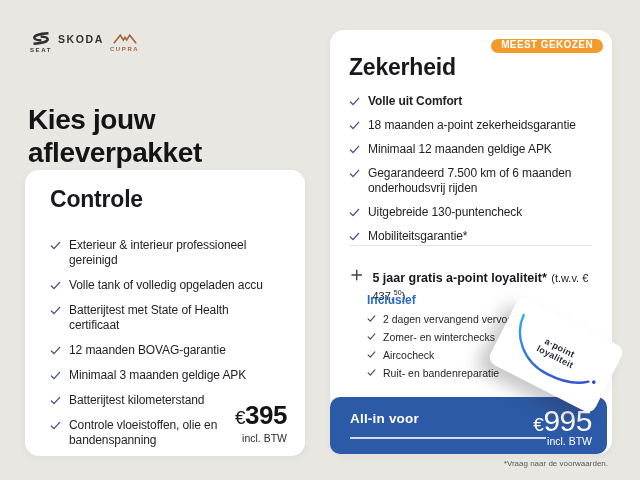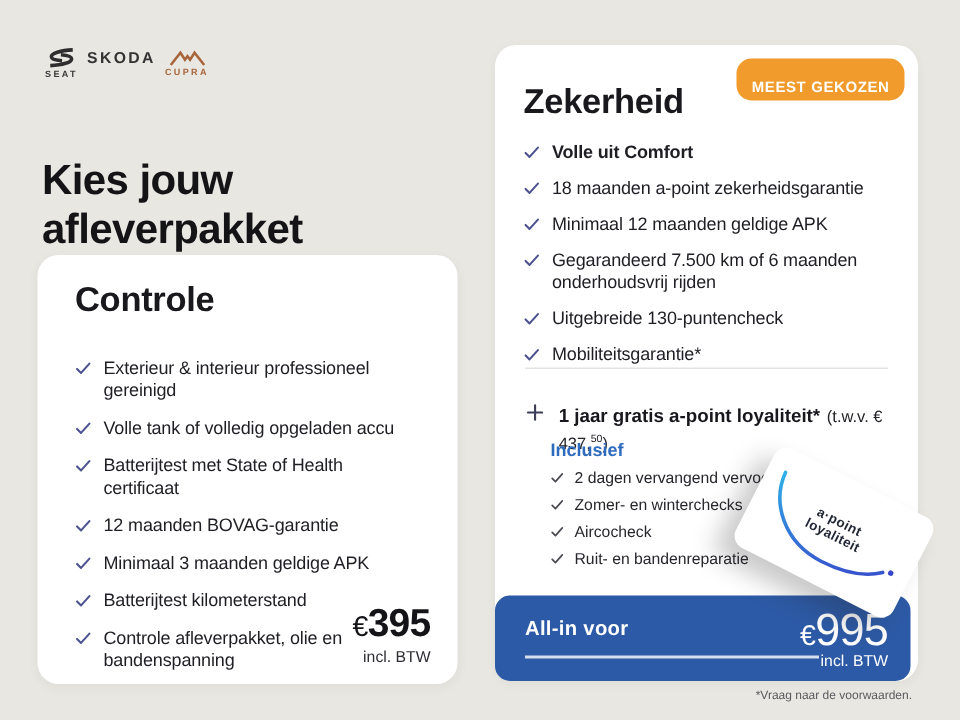--- a/index.html
+++ b/index.html
@@ -25,21 +25,21 @@
   .card { position:absolute; background:#fff; border-radius:14px;
     box-shadow:0 2px 8px rgba(40,40,40,0.05); }
   .card-comfort { left:25px; top:170px; width:280px; height:286px; }
   .card-zekerheid { left:330px; top:30px; width:282px; height:424px; }
   .card h2 { font-size:23px; font-weight:700; color:#18181d; letter-spacing:-0.2px; }
   .card-comfort h2 { position:absolute; left:25px; top:16px; }
   .card-zekerheid h2 { position:absolute; left:19px; top:24px; }
 
   
   .badge { position:absolute; top:9px; right:9px; background:#f09b2b; color:#fff;
-    font-size:10px; font-weight:700; letter-spacing:0.4px; padding:14px 10px 3px;
+    font-size:10px; font-weight:700; letter-spacing:0.4px; padding:0 10px 3px;
     border-radius:10px; }
 
   
   ul.features { list-style:none; position:absolute; }
   .card-comfort ul.features { left:25px; top:54px; width:232px;margin-top:14px; }
   .card-zekerheid ul.features { left:19px; top:64px; width:240px; }
   ul.features li { display:flex; gap:8px; font-size:12px; line-height:15px;
     letter-spacing:-0.1px; color:#1e1e24; margin-bottom:9px; }
   .card-comfort ul.features li { margin-bottom:10px; }
   .card-zekerheid ul.features li:first-child { font-weight:700; }
@@ -153,21 +153,21 @@
       <li>
         <svg class="check" viewBox="0 0 12 12">
             <path d="M1.5 6.5 L4.4 9.4 L10.5 2.6" fill="none" stroke="#4c5190" stroke-width="1.5" stroke-linecap="round" stroke-linejoin="round"></path>
           </svg>
         <span>Batterijtest kilometerstand</span>
         </li>
       <li>
         <svg class="check" viewBox="0 0 12 12">
             <path d="M1.5 6.5 L4.4 9.4 L10.5 2.6" fill="none" stroke="#4c5190" stroke-width="1.5" stroke-linecap="round" stroke-linejoin="round"></path>
           </svg>
-        <span>Controle afleverpakket, olie en bandenspanning</span>
+        <span>Controle vloeistoffen, olie en bandenspanning</span>
         </li>
     </ul>
     <div class="price-block">
       <div class="price-line">
         <span class="cur">€</span><span class="amt">395</span>
       </div>
       <div class="price-note">incl. BTW</div>
     </div>
   </section>
 
@@ -213,21 +213,21 @@
         </li>
     </ul>
 
     <div class="divider"></div>
 
     <div class="bonus-row">
       <svg class="plus" viewBox="0 0 12 12">
         <path d="M6 1 V11 M1 6 H11" fill="none" stroke="#3d3f58" stroke-width="1.5" stroke-linecap="round"></path>
         </svg>
       <div>
-        <span class="bonus-title">1 jaar gratis a-point loyaliteit*</span>
+        <span class="bonus-title">5 jaar gratis a-point loyaliteit*</span>
         <span class="bonus-value"><span>(t.w.v. € 437,</span><sup>50</sup><span>)</span></span>
       </div>
     </div>
 
     <div class="inclusief">
       <div class="inclusief-label">Inclusief</div>
       <ul class="sub-list">
         <li>
           <svg class="sub-check" viewBox="0 0 12 12">
               <path d="M1.5 6.5 L4.4 9.4 L10.5 2.6" fill="none" stroke="#4a4a52" stroke-width="1.5" stroke-linecap="round" stroke-linejoin="round"></path>

